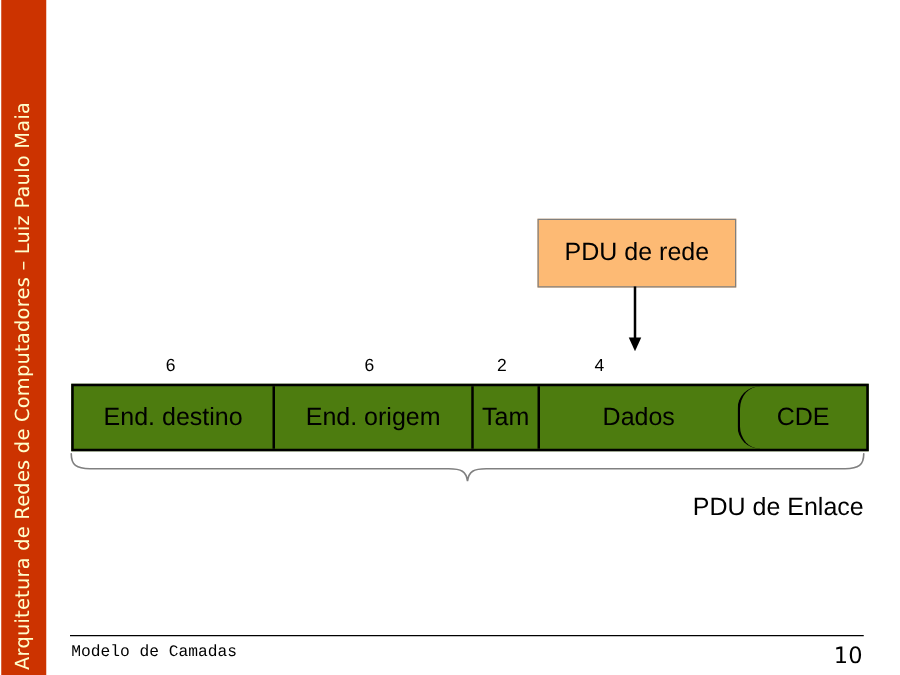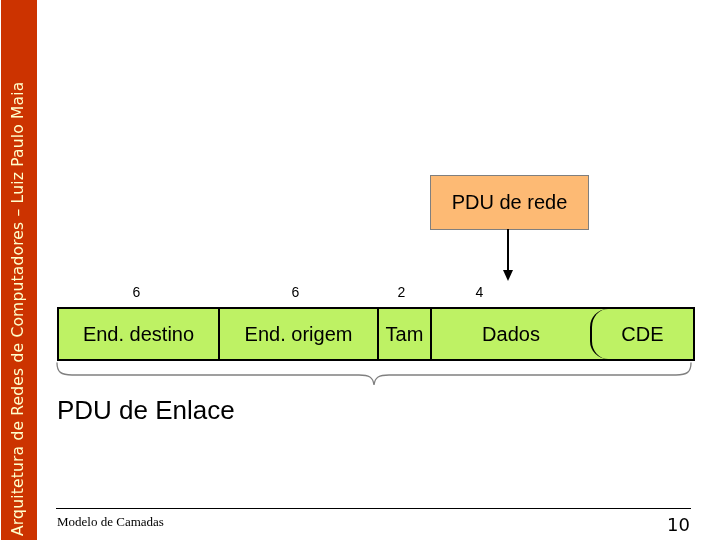--- a/index.html
+++ b/index.html
@@ -24,34 +24,34 @@
 
   
   .arrow{position:absolute;left:500px;top:229px;}
 
   
   .sizes-row{position:absolute;left:57px;top:284px;width:634px;height:18px;display:flex;}
   .size-label{box-sizing:border-box;text-align:center;font-size:14px;color:#000;}
 
   
   .frame-row{position:absolute;left:57px;top:307px;width:634px;height:50px;
-    display:flex;border:2px solid #000;background:#bef264;}
+    display:flex;border:2px solid #000;background:#4d7c0f;}
   .frame-cell{box-sizing:border-box;display:flex;align-items:center;justify-content:center;
     font-size:20px;color:#000;white-space:nowrap;overflow:hidden;}
   .frame-cell.divided{border-left:2px solid #000;}
 
   
   .brace{position:absolute;left:56px;top:362px;}
 
-  .enlace-label{position:absolute;left:57px;top:395px;width:634px;text-align:left;
-    font-size:26px;color:#000;}
+  .enlace-label{position:absolute;left:57px;top:395px;width:634px;text-align:right;
+    font-size:20px;color:#000;}
 
   
   .footer-line{position:absolute;left:56px;top:508px;width:635px;height:1px;background:#000;}
-  .footer-left{position:absolute;left:57px;top:514px;font-family:Liberation Serif, serif;
+  .footer-left{position:absolute;left:57px;top:514px;font-family:Liberation Mono, monospace;
     font-size:13px;color:#000;}
   .footer-right{position:absolute;right:30px;top:514px;font-family:"DejaVu Sans",sans-serif;
     font-size:18px;color:#000;}
 </style>
 </head>
 <body>
 
 <div class="slide">
 
   <div class="sidebar">

